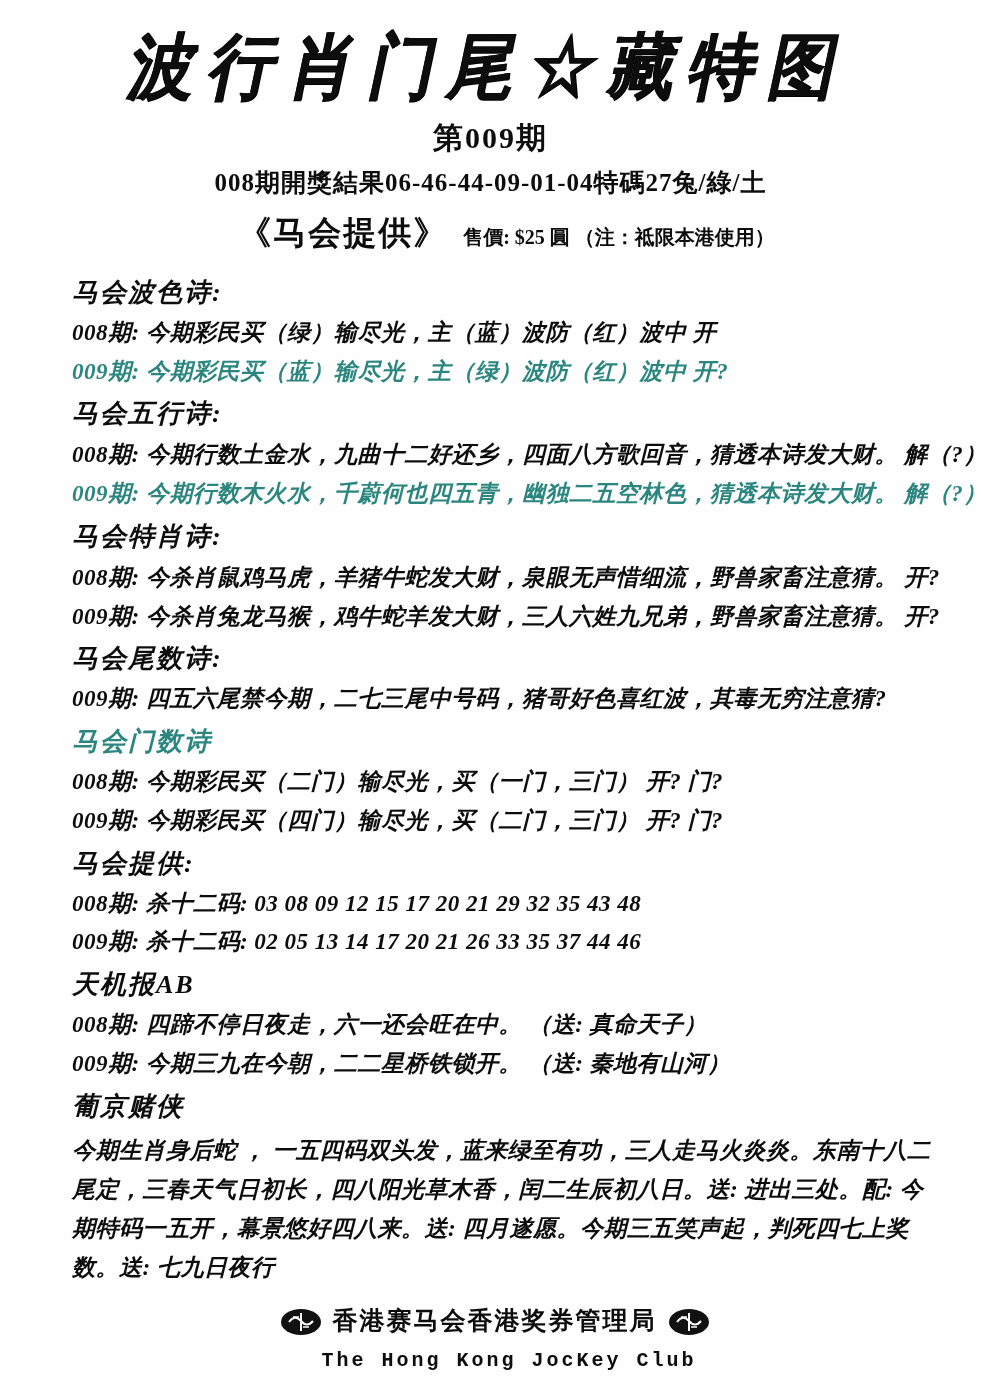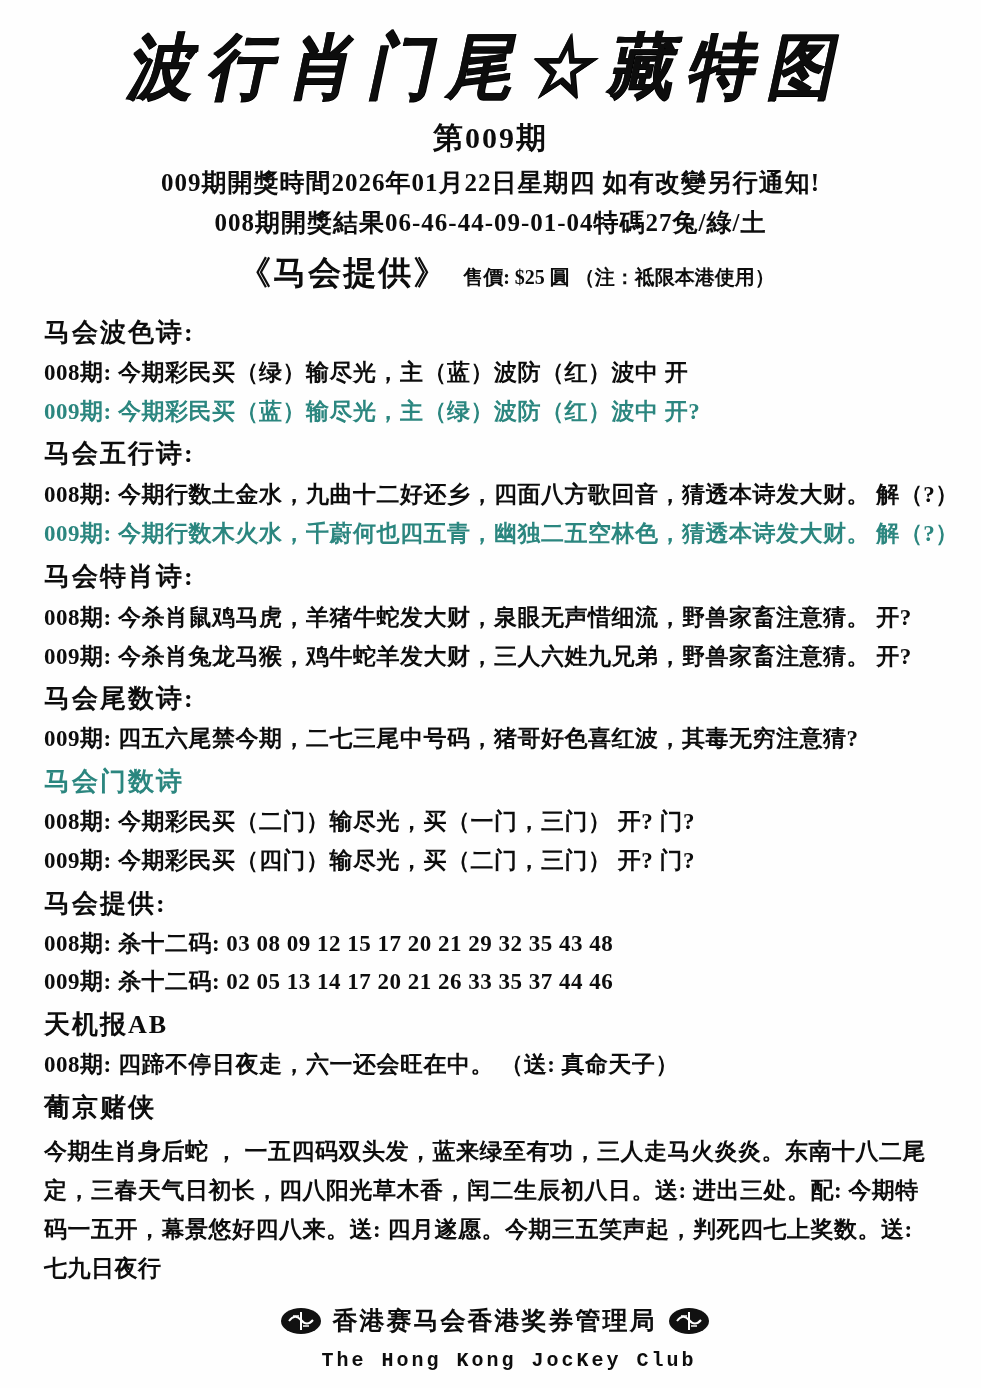--- a/index.html
+++ b/index.html
@@ -25,21 +25,21 @@
     display:inline-block;
     white-space:nowrap;
     text-shadow:1px 0 0 #000,0 1px 0 #000;
   }
   .issue{font-size:30px;margin-top:6px;letter-spacing:2px;}
   .info-line{font-size:25px;margin-top:7px;letter-spacing:1px;}
   .provider-line{margin-top:12px;font-size:20px;margin-left:32px;}
   .provider{font-size:33px;letter-spacing:2px;margin-right:10px;}
   .price{font-size:20px;}
   
-  .sections{padding:10px 40px 0 44px;}
+  .sections{padding:10px 40px 0 72px;font-style:italic;}
   .sec{margin-top:9px;}
   .sec h2{
     margin:0 0 4px 0;
     font-size:26px;
     font-weight:900;
     letter-spacing:2px;
   }
   .sec p{
     margin:7px 0 0 0;
     font-size:23px;
@@ -51,41 +51,40 @@
   .sec.gap-lg p:first-of-type{margin-top:8px;}
   .faded{color:#0f766e;filter:blur(0.4px);opacity:.88;}
   
   .forbidden{
     display:flex;
     justify-content:space-between;
     padding:26px 90px 0 72px;
   }
   
   .ftr{position:absolute;left:0;right:0;bottom:16px;text-align:center;}
-  .org-row{display:flex;align-items:center;justify-content:center;gap:10px;padding-left:8px;}
+  .org-row{display:flex;align-items:flex-end;justify-content:center;gap:10px;padding-left:8px;}
   .org-cn{font-size:25px;letter-spacing:2px;}
   .logo{width:44px;height:30px;display:inline-block;}
   .org-en{
     margin-top:12px;
     font-family:"Liberation Mono","DejaVu Sans Mono",monospace;
     font-size:20px;
     letter-spacing:3px;
     font-weight:bold;
     padding-left:37px;
   }
 </style>
 </head>
 <body>
 
 <div class="page">
 
   <div class="hdr">
     <h1 class="title">波行肖门尾☆藏特图</h1>
     <div class="issue">第009期</div>
-    <div class="info-line">009期開獎時間2026年01月22日星期四 如有改變另行通知!</div>
     <div class="info-line">008期開獎結果06-46-44-09-01-04特碼27兔/綠/土</div>
     <div class="provider-line">
       <span class="provider">《马会提供》</span>
       <span class="price">售價: $25 圓 （注：祗限本港使用）</span>
     </div>
   </div>
 
   <div class="sections">
 
     <div class="sec">
@@ -119,20 +118,21 @@
 
     <div class="sec">
       <h2>马会提供:</h2>
       <p>008期: 杀十二码: 03 08 09 12 15 17 20 21 29 32 35 43 48</p>
       <p>009期: 杀十二码: 02 05 13 14 17 20 21 26 33 35 37 44 46</p>
     </div>
 
     <div class="sec">
       <h2>天机报AB</h2>
       <p>008期: 四蹄不停日夜走，六一还会旺在中。 （送: 真命天子）</p>
+      <p>009期: 今期三九在今朝，二二星桥铁锁开。 （送: 秦地有山河）</p>
     </div>
 
     <div class="sec">
       <h2>葡京赌侠</h2>
       <p class="wrap">今期生肖身后蛇 ， 一五四码双头发，蓝来绿至有功，三人走马火炎炎。东南十八二尾定，三春天气日初长，四八阳光草木香，闰二生辰初八日。送: 进出三处。配: 今期特码一五开，幕景悠好四八来。送: 四月遂愿。今期三五笑声起，判死四七上奖数。送: 七九日夜行</p>
     </div>
 
   </div>
 
   <div class="forbidden">

